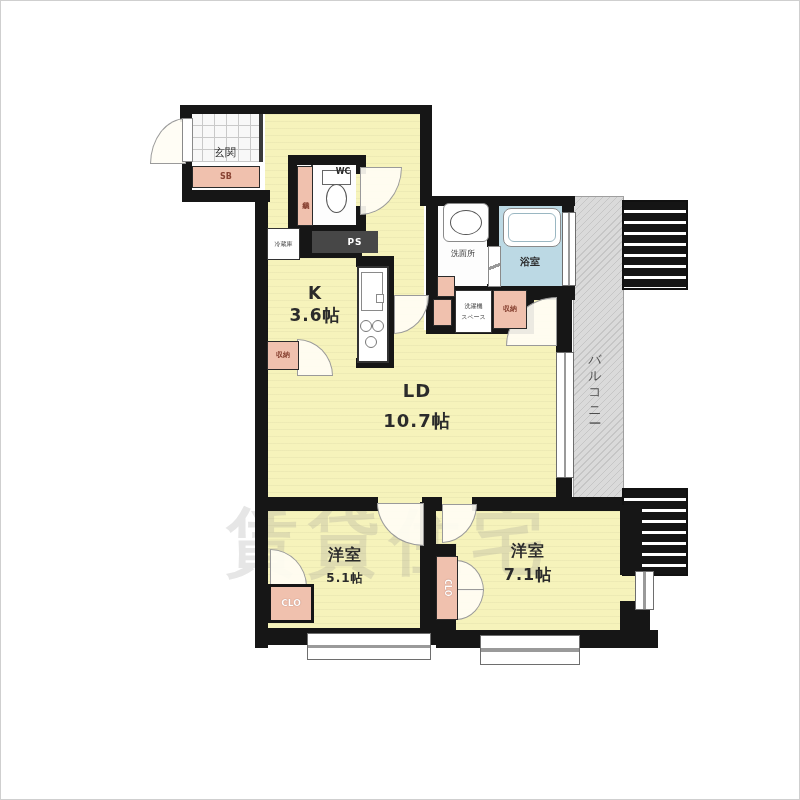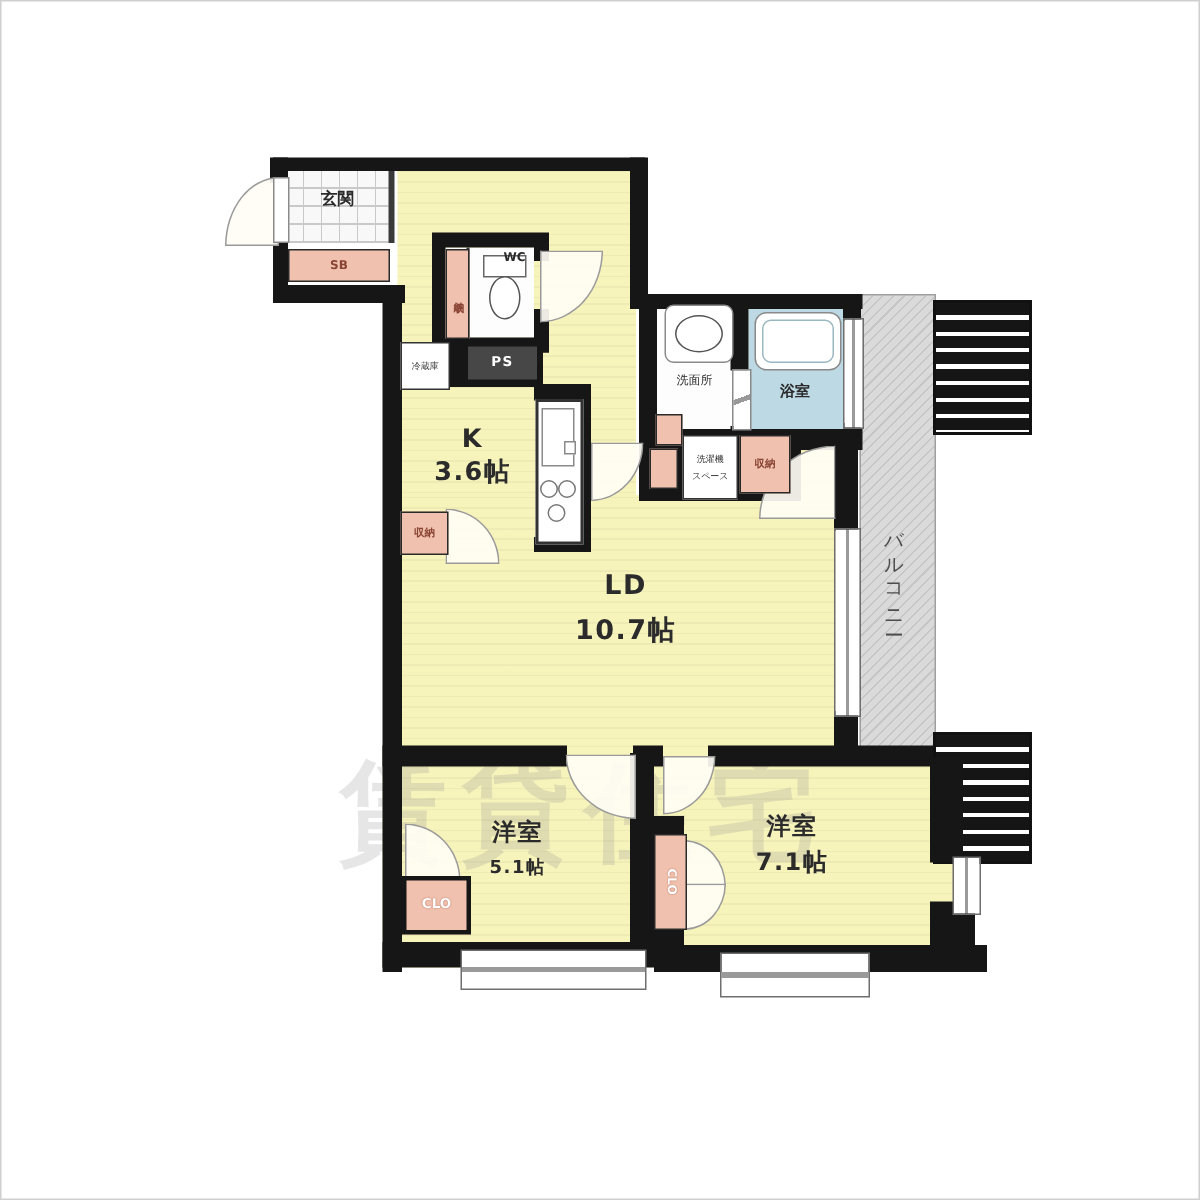--- a/index.html
+++ b/index.html
@@ -59,42 +59,42 @@
 
   <div class="abs watermark" style="left:226px;top:494px;width:344px;height:96px;">賃貸住宅</div>
 
   <div class="abs balcony" style="left:573px;top:196px;width:49px;height:304px;"></div>
   <div class="abs lbl vtext" style="left:582px;top:325px;width:26px;height:115px;font-size:13px;color:#4d4d4d;letter-spacing:3px;">バルコニー</div>
 
   <div class="abs stripes" style="left:622px;top:200px;width:62px;height:86px;"></div>
   <div class="abs stripes" style="left:622px;top:488px;width:62px;height:84px;"></div>
 
   <div class="abs tile" style="left:190px;top:114px;width:69px;height:48px;"></div>
-  <div class="abs lbl" style="left:196px;top:124px;width:58px;height:16px;font-size:11px;font-weight:bold;">玄関</div>
+  <div class="abs lbl" style="left:196px;top:144px;width:58px;height:16px;font-size:11px;font-weight:normal;">玄関</div>
   <div class="abs thinline" style="left:259px;top:114px;width:4px;height:48px;"></div>
   <div class="abs soft" style="left:182px;top:118px;width:9px;height:42px;"></div>
   <div class="abs arc" style="left:150px;top:118px;width:34px;height:44px;border-radius:100% 0 0 0;"></div>
   <div class="abs pink" style="left:192px;top:166px;width:66px;height:20px;">
     <span>SB</span>
   </div>
 
   <div class="abs whitefloor" style="left:297px;top:165px;width:59px;height:60px;"></div>
   <div class="abs pink" style="left:297px;top:166px;width:14px;height:58px;">
     <span class="vtext" style="font-size:7px;">収納</span>
   </div>
   <div class="abs thinline" style="left:311px;top:165px;width:2px;height:60px;z-index:15;"></div>
   <div class="abs fixture" style="left:322px;top:170px;width:27px;height:13px;border-color:#666;"></div>
   <div class="abs ellipse" style="left:326px;top:184px;width:19px;height:27px;"></div>
   <div class="abs lbl" style="left:330px;top:166px;width:26px;height:11px;font-size:8px;font-weight:bold;z-index:21;">WC</div>
   <div class="abs arc" style="left:360px;top:167px;width:40px;height:46px;border-radius:0 0 100% 0;"></div>
 
   <div class="abs fixture" style="left:267px;top:228px;width:31px;height:30px;display:flex;align-items:center;justify-content:center;">
     <span style="font-size:6px;color:#333;">冷蔵庫</span>
   </div>
-  <div class="abs dark-box" style="left:312px;top:231px;width:46px;height:22px;">
+  <div class="abs dark-box" style="left:312px;top:231px;width:46px;height:22px;padding-left:20px;">
     <span>PS</span>
   </div>
 
   <div class="abs fixture" style="left:357px;top:266px;width:28px;height:93px;border-width:2px;"></div>
   <div class="abs soft" style="left:361px;top:272px;width:20px;height:37px;"></div>
   <div class="abs soft" style="left:376px;top:294px;width:6px;height:7px;"></div>
   <div class="abs circle" style="left:360px;top:320px;width:10px;height:10px;"></div>
   <div class="abs circle" style="left:372px;top:320px;width:10px;height:10px;"></div>
   <div class="abs circle" style="left:365px;top:336px;width:10px;height:10px;"></div>
   <div class="abs arc" style="left:394px;top:295px;width:33px;height:37px;border-radius:0 0 100% 0;"></div>

